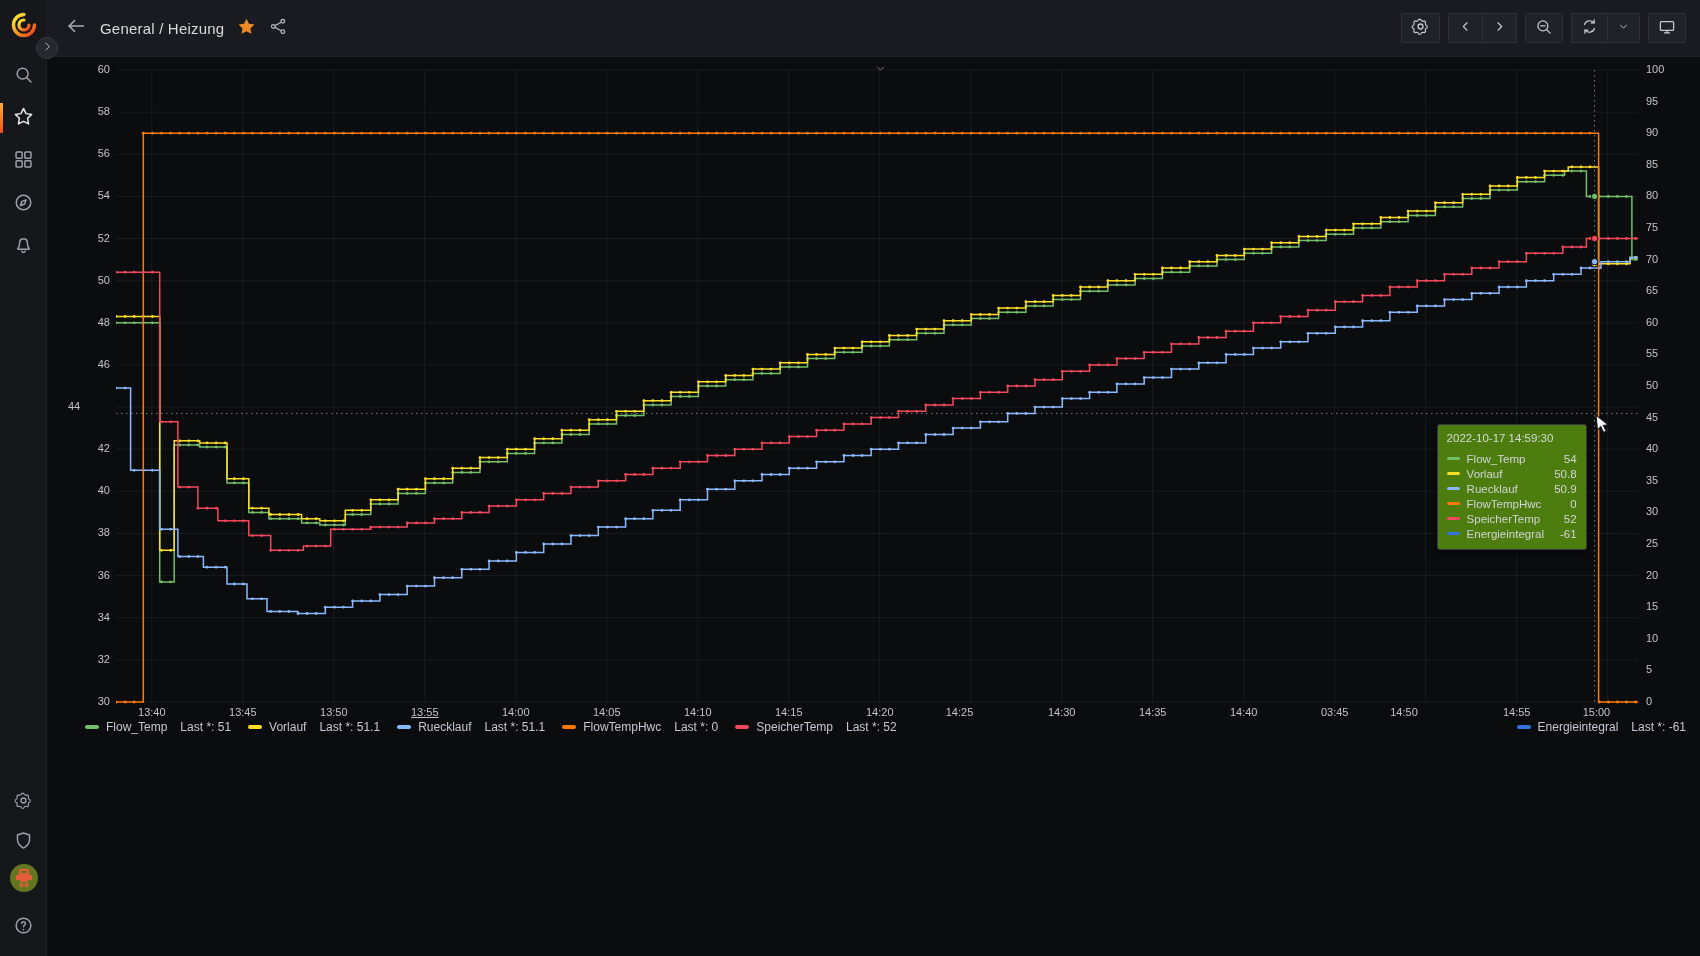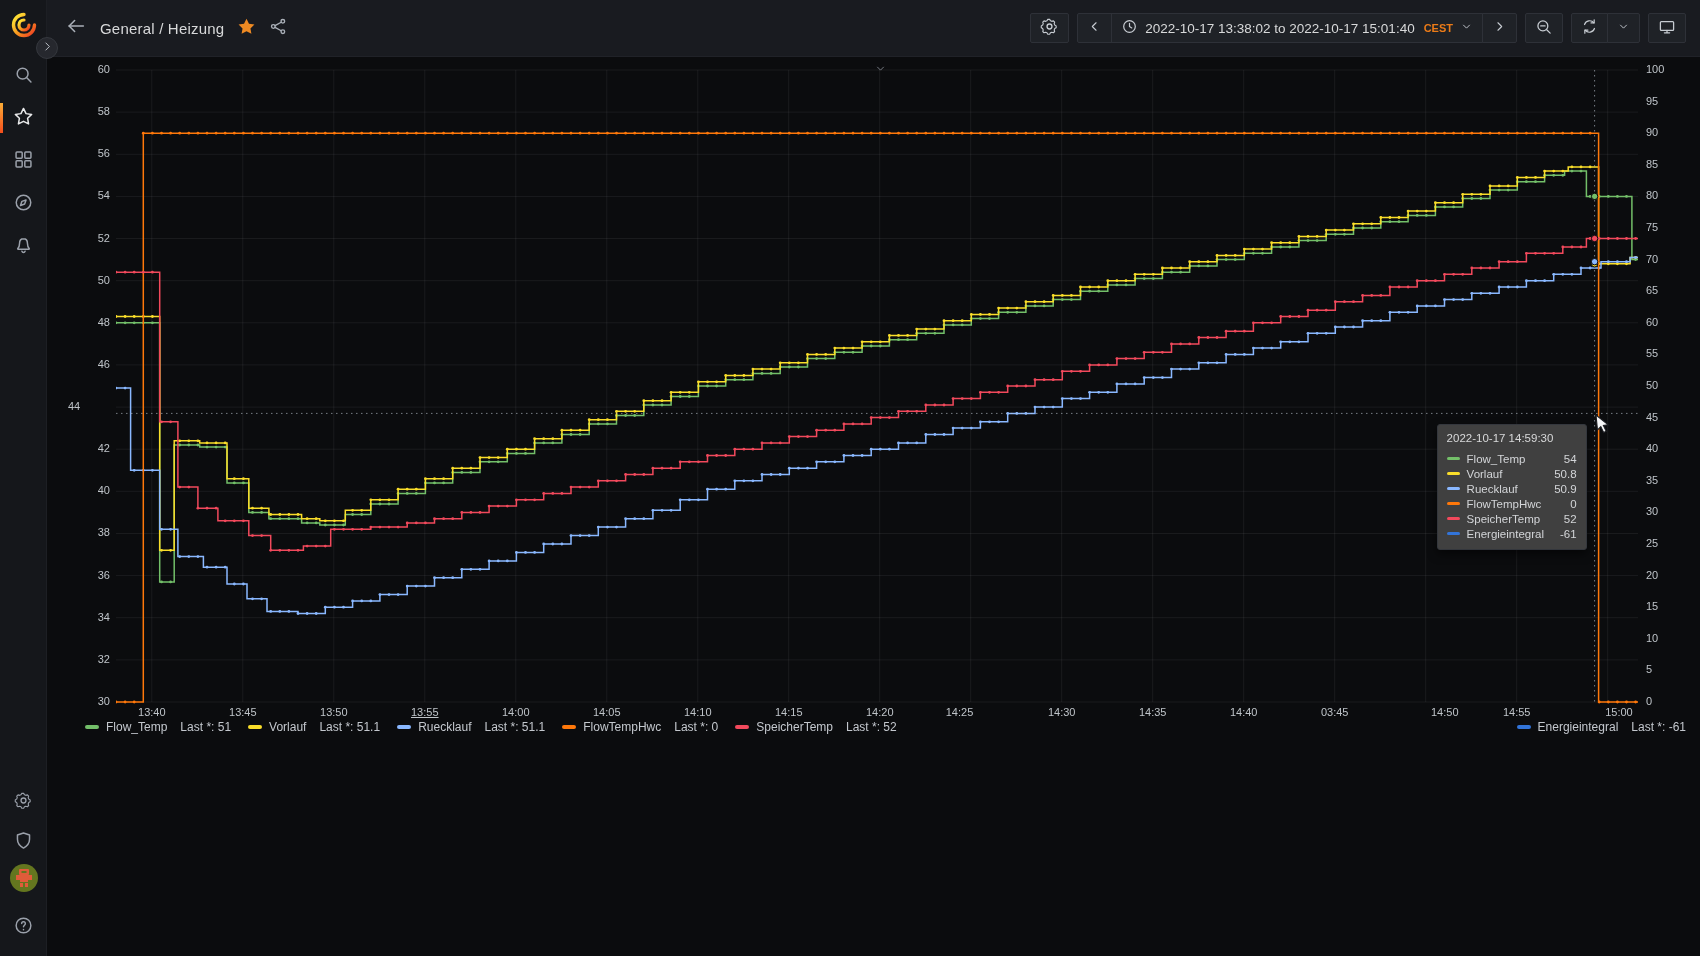--- a/index.html
+++ b/index.html
@@ -49,21 +49,21 @@
   
   #legend-left { position:absolute; left:85px; top:720px; display:flex; gap:17px;
                  font-size:12px; color:#c4c8ce; align-items:center; }
   #legend-right { position:absolute; right:14px; top:720px; display:flex;
                   font-size:12px; color:#c4c8ce; align-items:center; }
   .legend-item { display:flex; align-items:center; gap:7px; cursor:pointer; }
   .legend-sw { width:14px; height:4px; border-radius:2px; }
   .legend-last { margin-left:6px; }
 
   
-  #tooltip { position:absolute; width:150px; background:#404040; border:1px solid #34373d;
+  #tooltip { position:absolute; width:150px; background:#4d7c0f; border:1px solid #34373d;
              border-radius:3px; padding:7px 9px 8px 9px; font-size:11.5px; color:#d3d5d8;
              box-shadow:0 4px 10px rgba(0,0,0,.55); z-index:8; }
   .tt-title { margin-bottom:7px; color:#d8d9da; }
   .tt-row { display:flex; align-items:center; gap:7px; height:15px; }
   .tt-sw { width:13px; height:3px; border-radius:1.5px; flex:none; }
   .tt-val { margin-left:auto; }
 
   #cursor { position:absolute; z-index:9; }
 </style>
 </head>
@@ -186,31 +186,20 @@
             <circle cx="12" cy="12" r="3.1"></circle>
             <path d="M20.4 13.6l-1.8 1a6.9 6.9 0 0 1-.7 1.7l.6 2-1.6 1.6-2-.6a6.9 6.9 0 0 1-1.7.7l-1 1.8h-2.4l-1-1.8a6.9 6.9 0 0 1-1.7-.7l-2 .6-1.6-1.6.6-2a6.9 6.9 0 0 1-.7-1.7l-1.8-1v-2.4l1.8-1a6.9 6.9 0 0 1 .7-1.7l-.6-2 1.6-1.6 2 .6a6.9 6.9 0 0 1 1.7-.7l1-1.8h2.4l1 1.8a6.9 6.9 0 0 1 1.7.7l2-.6 1.6 1.6-.6 2a6.9 6.9 0 0 1 .7 1.7l1.8 1z" stroke-width="1.4"></path>
           </svg></span>
       </div>
     <div class="group">
       <div class="btn">
           <span><svg width="15" height="15" viewBox="0 0 24 24" fill="none" stroke="currentColor" stroke-width="1.7" stroke-linecap="round" stroke-linejoin="round">
               <path d="M14.5 6L8.5 12l6 6"></path>
             </svg></span>
         </div>
-      <div class="btn">
-        <span><svg width="17" height="17" viewBox="0 0 24 24" fill="none" stroke="currentColor" stroke-width="1.7" stroke-linecap="round" stroke-linejoin="round">
-              <circle cx="12" cy="12" r="8.2"></circle>
-              <path d="M12 7.5V12l3.2 2"></path>
-            </svg></span>
-        <span class="time-text">2022-10-17 13:38:02 to 2022-10-17 15:01:40</span>
-        <span class="tz">CEST</span>
-        <span><svg width="13" height="13" viewBox="0 0 24 24" fill="none" stroke="currentColor" stroke-width="1.7" stroke-linecap="round" stroke-linejoin="round">
-              <path d="M6.5 9.5l5.5 5.5 5.5-5.5"></path>
-            </svg></span>
-      </div>
       <div class="btn">
           <span><svg width="15" height="15" viewBox="0 0 24 24" fill="none" stroke="currentColor" stroke-width="1.7" stroke-linecap="round" stroke-linejoin="round">
               <path d="M9.5 6l6 6-6 6"></path>
             </svg></span>
         </div>
     </div>
     <div class="btn">
         <span><svg width="18" height="18" viewBox="0 0 24 24" fill="none" stroke="currentColor" stroke-width="1.7" stroke-linecap="round" stroke-linejoin="round">
             <circle cx="10.5" cy="10.5" r="6.6"></circle>
             <path d="M15.6 15.6l4.6 4.6M7.6 10.5h5.8"></path>
@@ -1200,23 +1189,23 @@
       <div class="axis-label" style="left: 490.768px; width: 50px; top: 706px; text-align: center;">14:00</div>
       <div class="axis-label" style="left: 581.761px; width: 50px; top: 706px; text-align: center;">14:05</div>
       <div class="axis-label" style="left: 672.753px; width: 50px; top: 706px; text-align: center;">14:10</div>
       <div class="axis-label" style="left: 763.746px; width: 50px; top: 706px; text-align: center;">14:15</div>
       <div class="axis-label" style="left: 854.739px; width: 50px; top: 706px; text-align: center;">14:20</div>
       <div class="axis-label" style="left: 945.732px; width: 50px; top: 706px; text-align: left;">14:25</div>
       <div class="axis-label" style="left: 1036.72px; width: 50px; top: 706px; text-align: center;">14:30</div>
       <div class="axis-label" style="left: 1127.72px; width: 50px; top: 706px; text-align: center;">14:35</div>
       <div class="axis-label" style="left: 1218.71px; width: 50px; top: 706px; text-align: center;">14:40</div>
       <div class="axis-label" style="left: 1309.7px; width: 50px; top: 706px; text-align: center;">03:45</div>
-      <div class="axis-label" style="left: 1431px; width: 50px; top: 706px; ">14:50</div>
+      <div class="axis-label" style="left: 1379px; width: 50px; top: 706px; text-align: center;">14:50</div>
       <div class="axis-label" style="left: 1491.69px; width: 50px; top: 706px; text-align: center;">14:55</div>
-      <div class="axis-label" style="left: 1582.68px; width: 50px; top: 706px; text-align: right;">15:00</div>
+      <div class="axis-label" style="left: 1582.68px; width: 50px; top: 706px; text-align: left;">15:00</div>
     </div>
 
   <div id="legend-left">
       <div class="legend-item">
      <span class="legend-sw" style="background:#73BF69"></span>
      <span>Flow_Temp</span>
      <span class="legend-last">Last *: 51</span>
       </div>
       <div class="legend-item">
      <span class="legend-sw" style="background:#FADE2A"></span>

